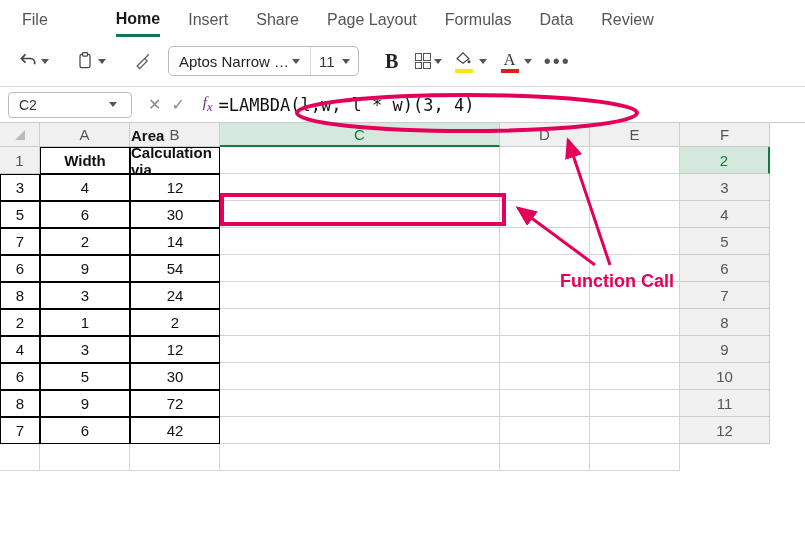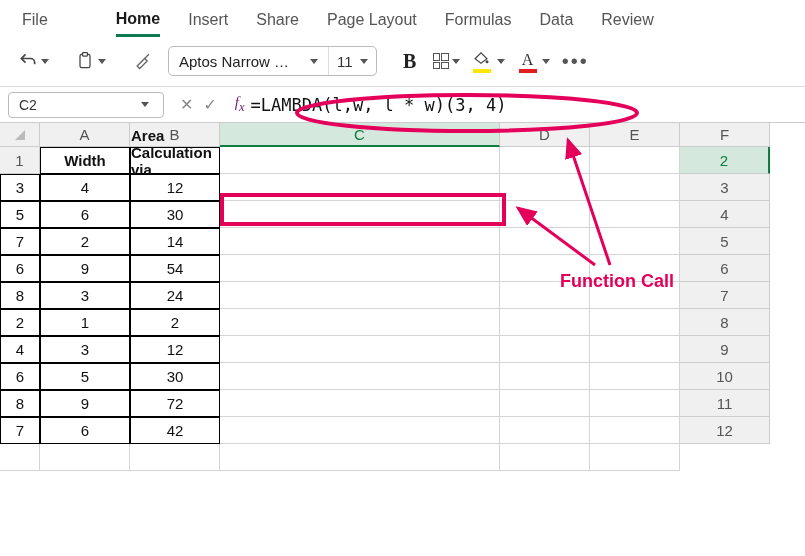--- a/index.html
+++ b/index.html
@@ -65,21 +65,21 @@
     margin-left: 6px;
   }
   .font-name {
     padding: 0 10px;
     font-size: 15px;
     color: #222;
     border-right: 1px solid #ddd;
     display: flex;
     align-items: center;
     height: 100%;
-    gap: 18px;
+    gap: 0;
   }
   .font-size {
     padding: 0 8px;
     display: flex;
     align-items: center;
     gap: 4px;
     font-size: 15px;
   }
   .bold-b { font-family: "Times New Roman", serif; font-weight: bold; font-size: 20px; color: #222; }
   .border-icon {
@@ -107,21 +107,21 @@
   
   .fx-row {
     display: flex;
     align-items: center;
     height: 36px;
     border-bottom: 1px solid #ccc;
     padding: 0 8px 0 8px;
     position: relative;
   }
   .namebox {
-    width: 156px;
+    width: 124px;
     height: 26px;
     border: 1px solid #bbb;
     border-radius: 4px;
     display: flex;
     align-items: center;
     justify-content: space-between;
     padding: 0 14px 0 10px;
     font-size: 14px;
     color: #333;
   }

